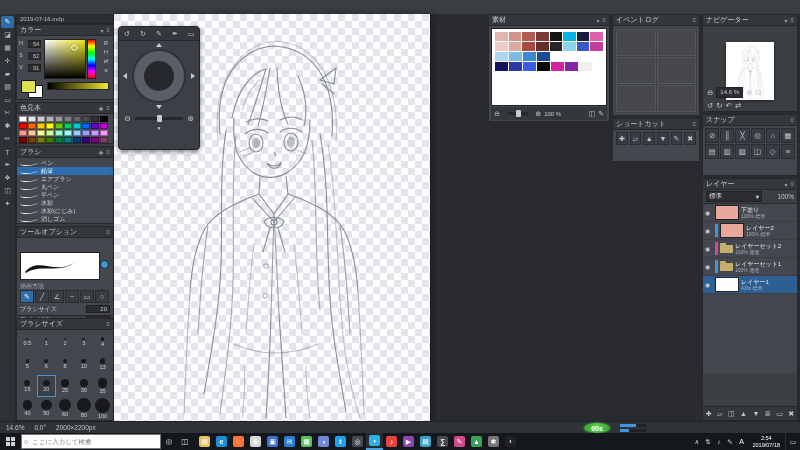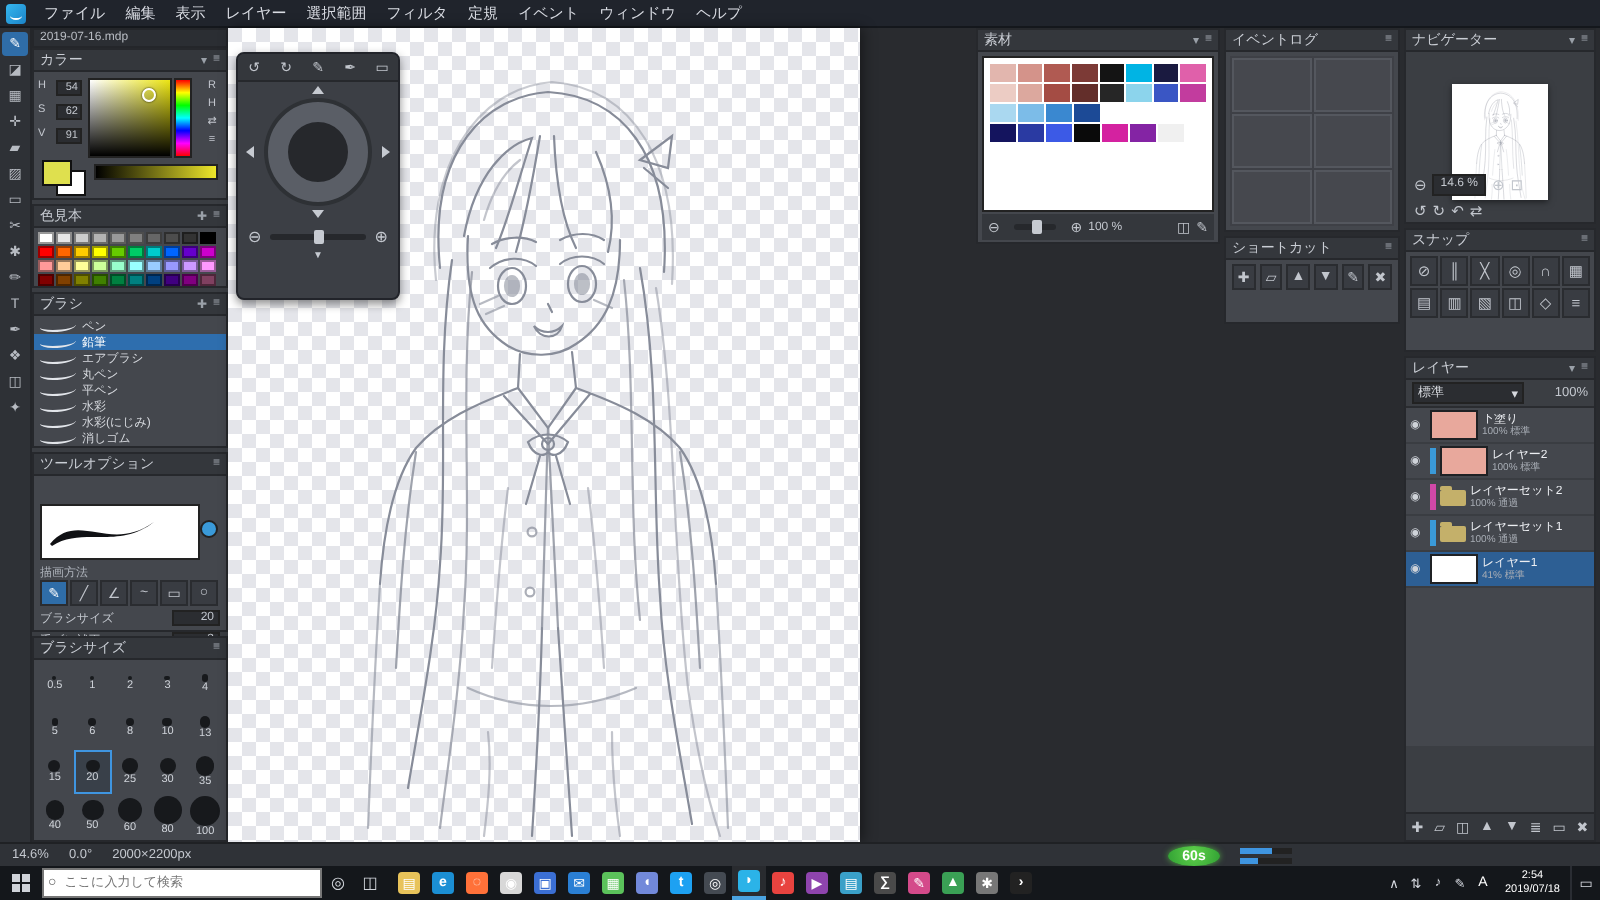--- a/index.html
+++ b/index.html
@@ -150,35 +150,20 @@
   #tray-icons .ic{width:11px;font-size:6.5px;color:#d8dbe2;}
   #ime{font-size:7px;color:#fff;width:12px;text-align:center;}
   #clock{text-align:center;font-size:5.5px;line-height:6.5px;color:#fff;padding:0 5px;}
   #actioncenter{width:14px;height:17px;border-left:1px solid #2a2d33;display:flex;align-items:center;justify-content:center;font-size:7px;color:#d8dbe2;}
 </style>
 </head>
 <body>
 
 <div id="screen">
 
-  <div id="menubar" class="abs">
-    <div id="appicon"></div>
-    <div id="menu-items">
-        <div class="menu-item">ファイル</div>
-        <div class="menu-item">編集</div>
-        <div class="menu-item">表示</div>
-        <div class="menu-item">レイヤー</div>
-        <div class="menu-item">選択範囲</div>
-        <div class="menu-item">フィルタ</div>
-        <div class="menu-item">定規</div>
-        <div class="menu-item">イベント</div>
-        <div class="menu-item">ウィンドウ</div>
-        <div class="menu-item">ヘルプ</div>
-      </div>
-  </div>
 
   <div id="tool-strip" class="abs">
     <div id="tool-strip-icons">
         <div class="tool active">✎</div>
         <div class="tool">◪</div>
         <div class="tool">▦</div>
         <div class="tool">✛</div>
         <div class="tool">▰</div>
         <div class="tool">▨</div>
         <div class="tool">▭</div>

